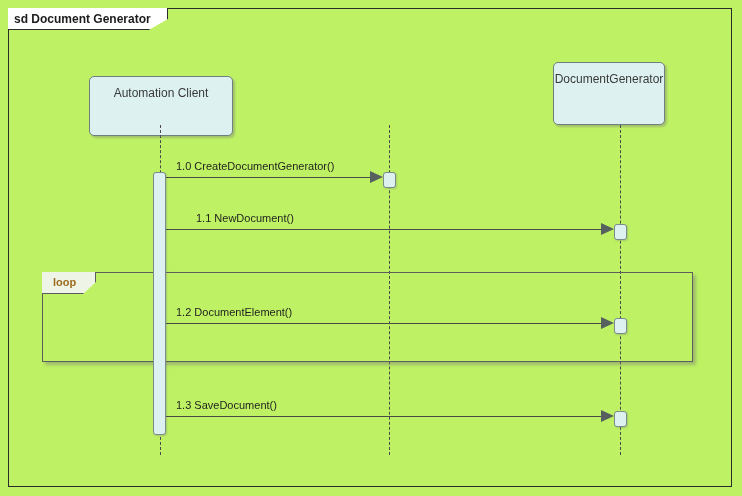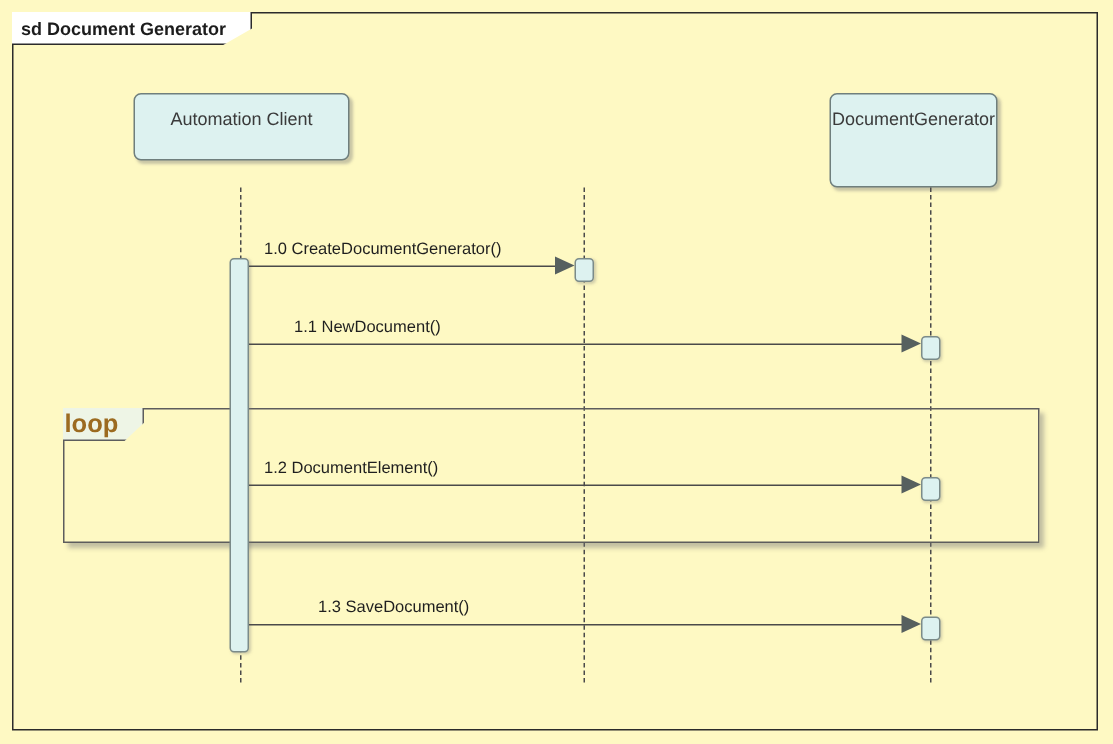--- a/index.html
+++ b/index.html
@@ -9,21 +9,21 @@
   }
   body {
     font-family: "Liberation Sans", "DejaVu Sans", sans-serif;
     -webkit-font-smoothing: antialiased;
   }
 
   #canvas {
     position: relative;
     width: 742px;
     height: 496px;
-    background: #fef9c3;
+    background: #bef264;
     overflow: hidden;
   }
 
   
   .frame {
     position: absolute;
     left: 8px;
     top: 8px;
     width: 724px;
     height: 479px;
@@ -133,37 +133,37 @@
     background: #eef5e6;
     border-right: 1px solid #5d5d5d;
     border-bottom: 1px solid #5d5d5d;
     -webkit-clip-path: polygon(0 0, 100% 0, 100% 45%, 76% 100%, 0 100%);
     clip-path: polygon(0 0, 100% 0, 100% 45%, 76% 100%, 0 100%);
   }
   .fragment-tab-label {
     position: absolute;
     height: 22px;
     line-height: 21px;
-    padding-left: 1px;
-    font-size: 17px;
+    padding-left: 11px;
+    font-size: 11px;
     font-weight: bold;
     color: #9c6b20;
     white-space: nowrap;
   }
 </style>
 </head>
 <body>
 
 <div id="canvas">
 
   <div class="frame"></div>
   <div class="frame-tab"></div>
   <div class="frame-tab-label">sd Document Generator</div>
 
-  <div class="head" style="left:89px; top:62px; width:144px; height:45px;">
+  <div class="head" style="left:89px; top:76px; width:144px; height:60px;">
     <div class="head-label">Automation Client</div>
   </div>
   <div class="lifeline" style="left:160px; top:125px; height:330px;"></div>
 
   <div class="lifeline" style="left:389px; top:125px; height:330px;"></div>
 
   <div class="head" style="left:553px; top:62px; width:112px; height:63px;">
     <div class="head-label">DocumentGenerator</div>
   </div>
   <div class="lifeline" style="left:620px; top:125px; height:330px;"></div>
@@ -185,17 +185,17 @@
   <div class="msg-arrow" style="left:370px; top:171px;"></div>
 
   <div class="msg-label" style="left:176px; top:212px;margin-left:20px;">1.1 NewDocument()</div>
   <div class="msg-line" style="left:166px; top:229px; width:438px;"></div>
   <div class="msg-arrow" style="left:601px; top:223px;"></div>
 
   <div class="msg-label" style="left:176px; top:306px;text-align:right;">1.2 DocumentElement()</div>
   <div class="msg-line" style="left:166px; top:323px; width:438px;"></div>
   <div class="msg-arrow" style="left:601px; top:317px;"></div>
 
-  <div class="msg-label" style="left:176px; top:399px;margin-left:36px;">1.3 SaveDocument()</div>
+  <div class="msg-label" style="left:176px; top:399px;">1.3 SaveDocument()</div>
   <div class="msg-line" style="left:166px; top:416px; width:438px;"></div>
   <div class="msg-arrow" style="left:601px; top:410px;"></div>
 
 </div>
 
 </body></html>

